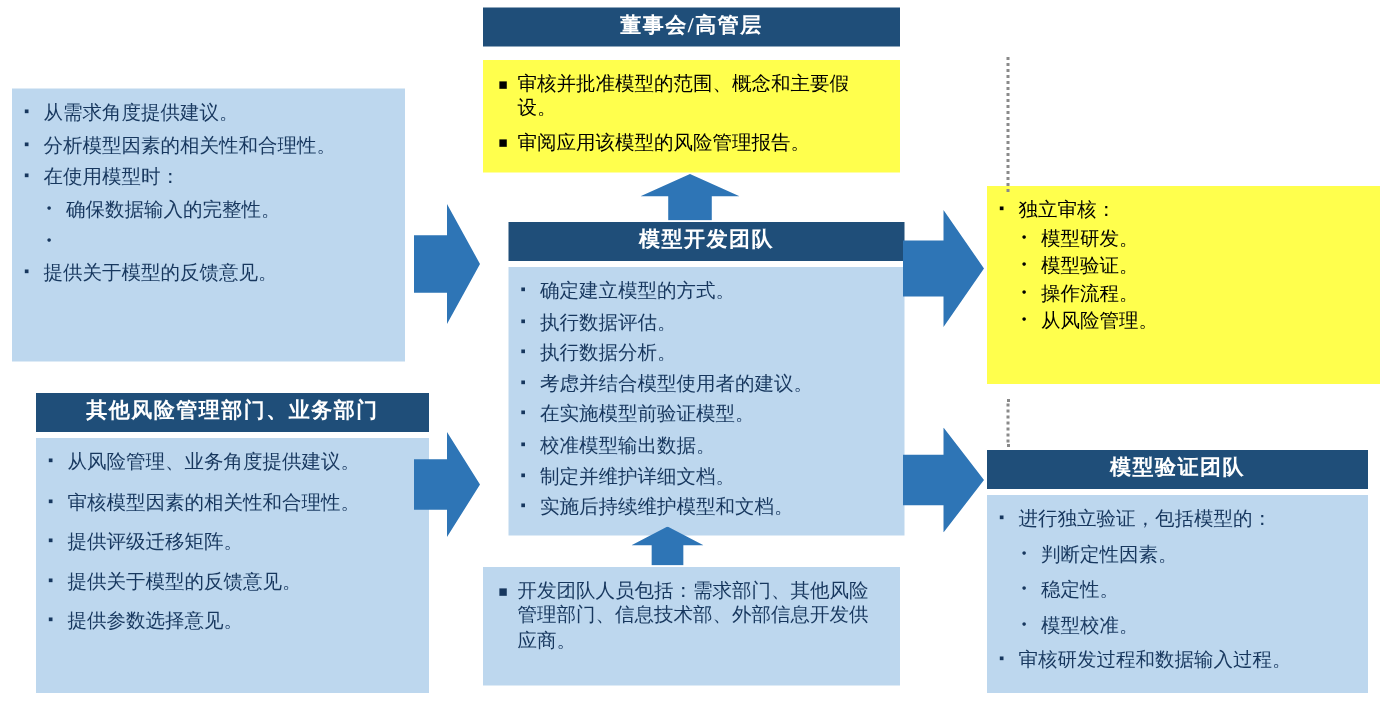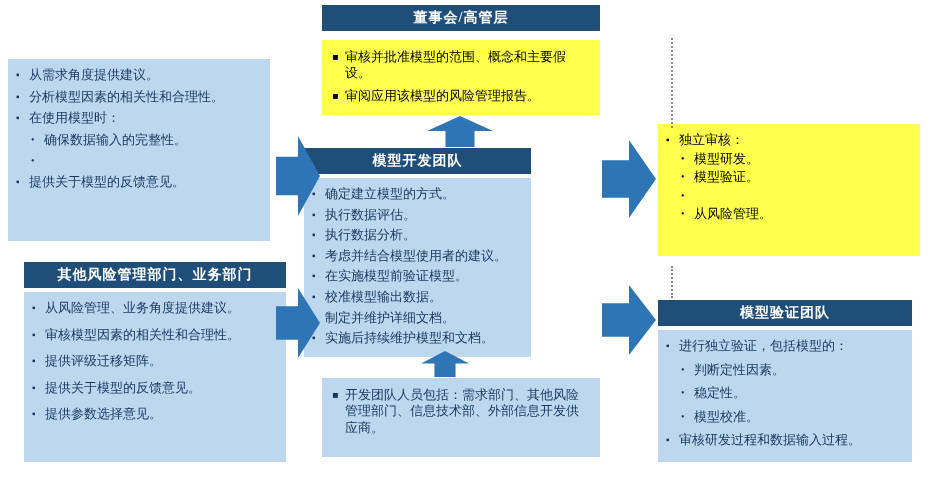--- a/index.html
+++ b/index.html
@@ -113,21 +113,21 @@
           <span class="bullet">▪</span>
           <span class="txt">提供关于模型的反馈意见。</span>
         </div>
         <div class="item lv1">
           <span class="bullet">▪</span>
           <span class="txt">提供参数选择意见。</span>
         </div>
       </div>
   </div>
 
-  <div class="panel" style="left:304px; top:148px; width:227px; height:202px;">
+  <div class="panel" style="left:339px; top:148px; width:264px; height:202px;">
     <div class="panel-header">模型开发团队</div>
     <div class="panel-body tight">
         <div class="item lv1">
           <span class="bullet">▪</span>
           <span class="txt">确定建立模型的方式。</span>
         </div>
         <div class="item lv1">
           <span class="bullet">▪</span>
           <span class="txt">执行数据评估。</span>
         </div>
@@ -174,20 +174,21 @@
         <div class="item lv2">
           <span class="bullet">•</span>
           <span class="txt">模型研发。</span>
         </div>
         <div class="item lv2">
           <span class="bullet">•</span>
           <span class="txt">模型验证。</span>
         </div>
         <div class="item lv2">
           <span class="bullet">•</span>
+          <span class="txt">操作流程。</span>
         </div>
         <div class="item lv2">
           <span class="bullet">•</span>
           <span class="txt">从风险管理。</span>
         </div>
       </div>
   </div>
 
   <div class="panel" style="left:658px; top:300px; width:254px; height:162px;">
     <div class="panel-header">模型验证团队</div>

